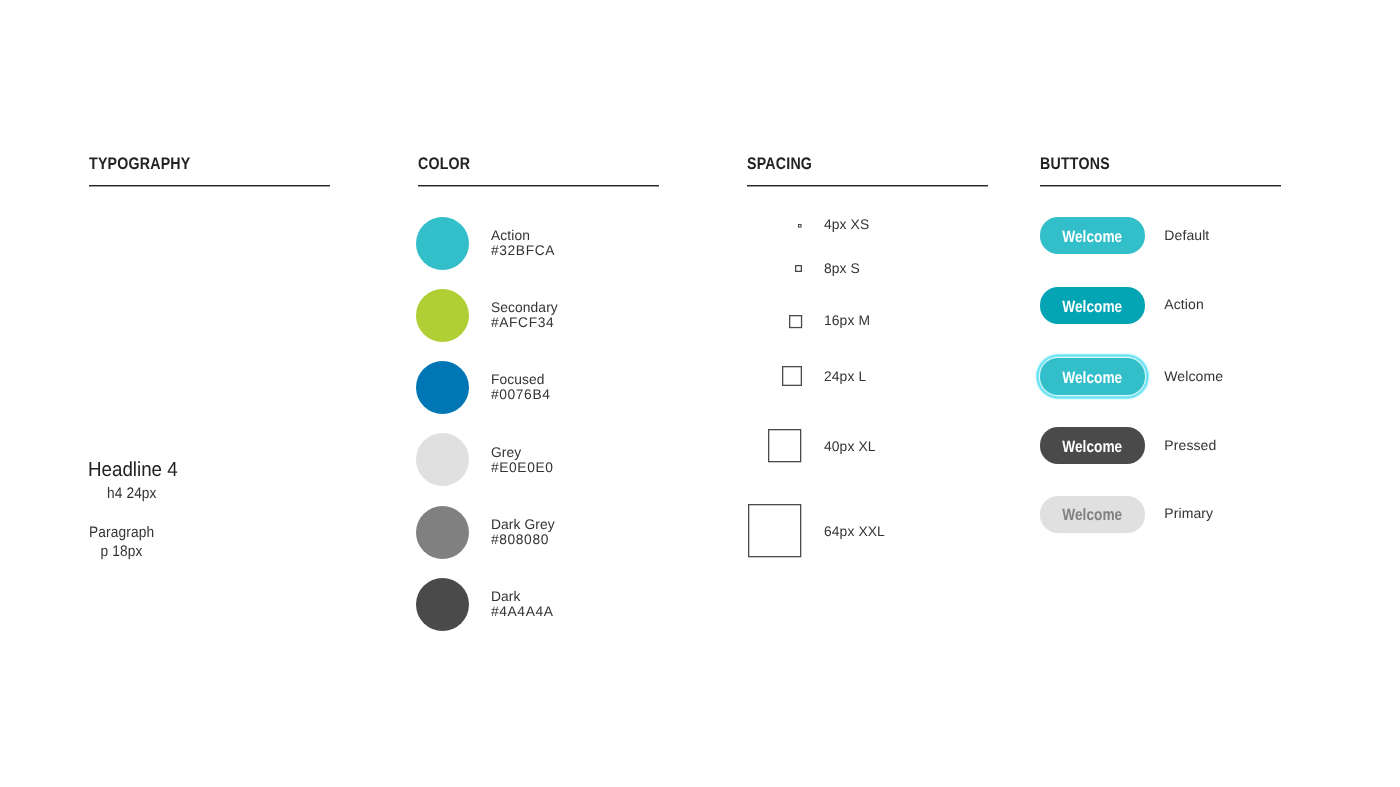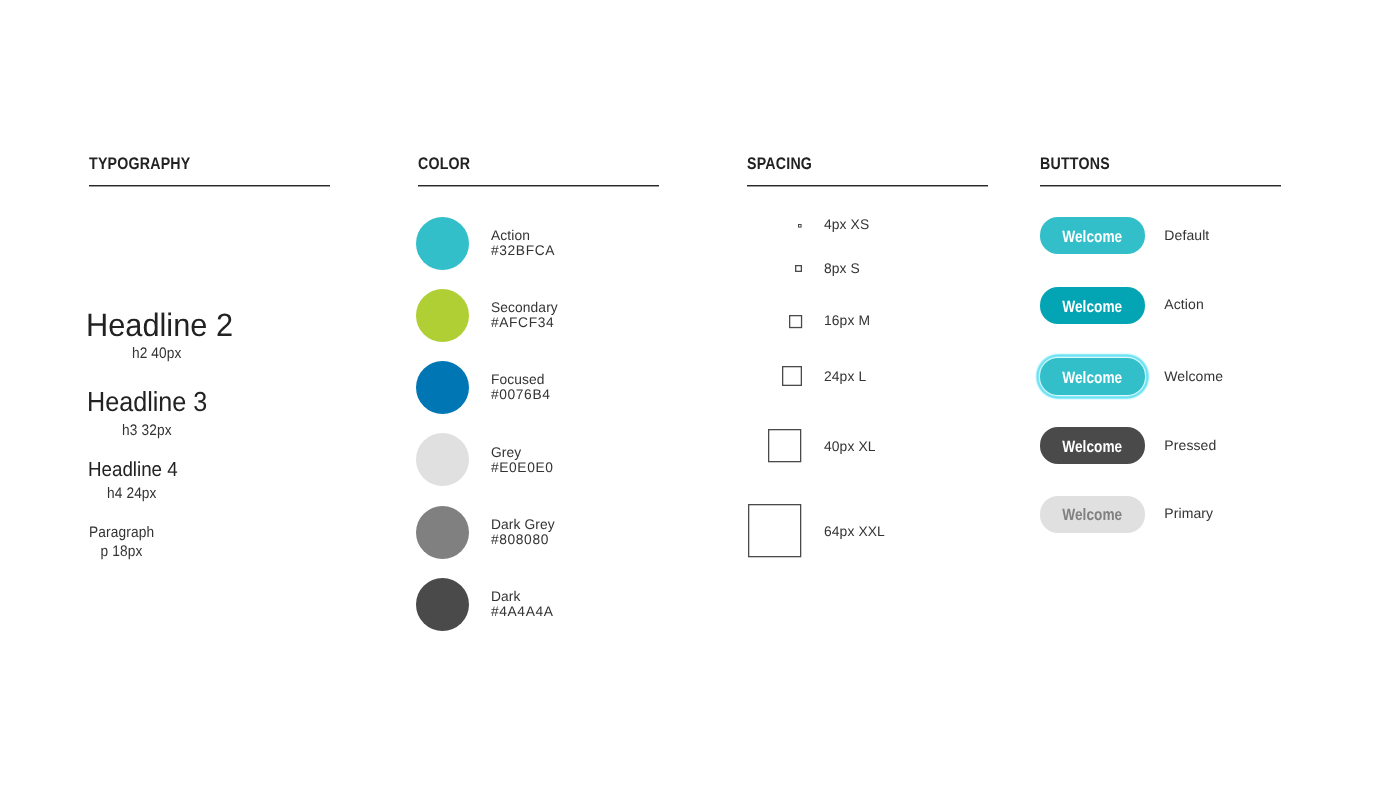--- a/index.html
+++ b/index.html
@@ -105,28 +105,20 @@
   }
 </style>
 </head>
 <body>
 
 <div class="col col-typography">
   <div class="sect-head">
     <div class="sect-title">TYPOGRAPHY</div>
     <div class="sect-rule"></div>
   </div>
-  <div class="ty-item" style="top:309.4px">
-    <span class="ty-sample" style="font-size:32.3px;font-weight:400;transform:scaleX(0.952);line-height:32px;letter-spacing:0px;margin-left:-3.0px">Headline 2</span>
-    <span class="ty-spec" style="margin-top:3.5px">h2 40px</span>
-  </div>
-  <div class="ty-item" style="top:388.0px">
-    <span class="ty-sample" style="font-size:27.5px;font-weight:400;transform:scaleX(0.915);line-height:28px;letter-spacing:0px;margin-left:-2.0px">Headline 3</span>
-    <span class="ty-spec" style="margin-top:6.4px">h3 32px</span>
-  </div>
   <div class="ty-item" style="top:460.2px">
     <span class="ty-sample" style="font-size:20.3px;font-weight:400;transform:scaleX(0.925);line-height:20px;letter-spacing:0px;margin-left:-1.4px">Headline 4</span>
     <span class="ty-spec" style="margin-top:5.2px">h4 24px</span>
   </div>
   <div class="ty-item" style="top:523.9px">
     <span class="ty-sample ty-spec" style="font-size:15.3px;margin-left:0px">Paragraph</span>
     <span class="ty-spec" style="margin-top:2.1px">p 18px</span>
   </div>
 </div>
 

